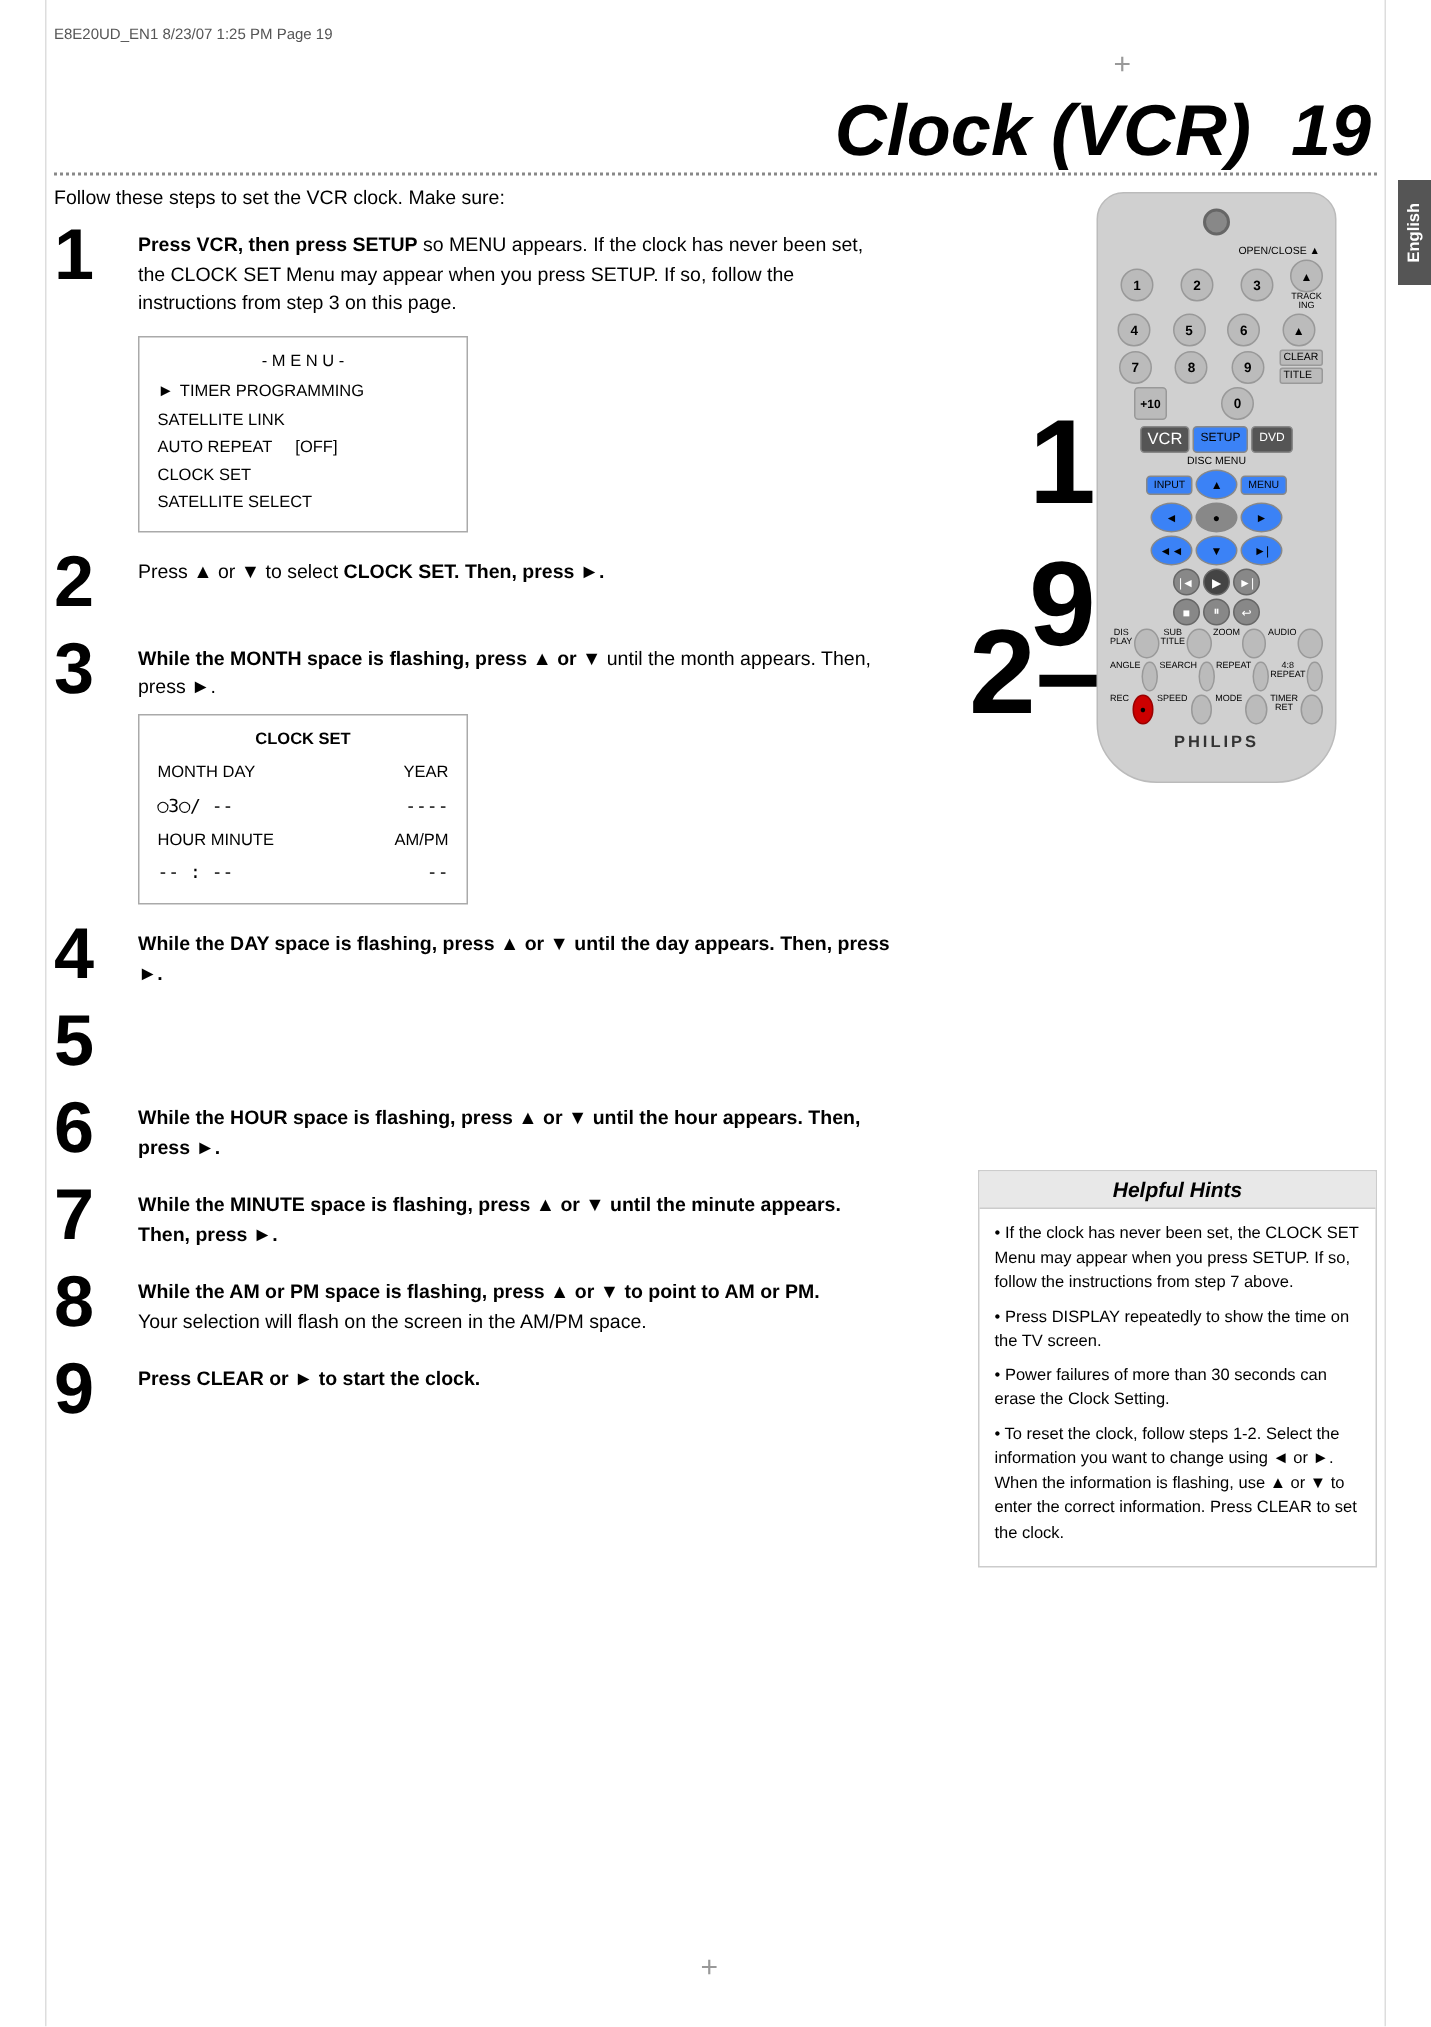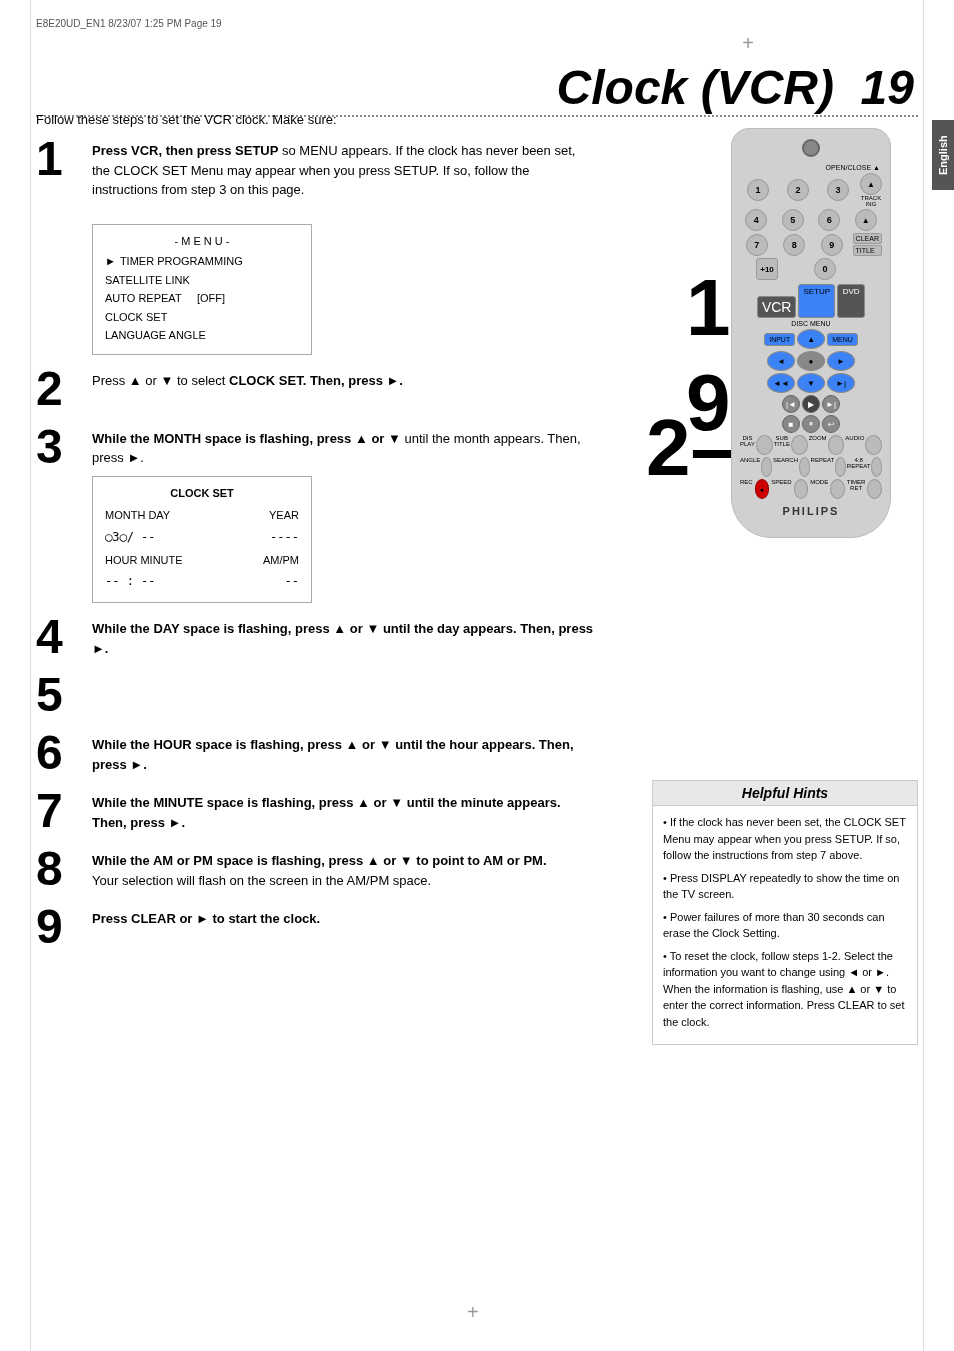--- a/index.html
+++ b/index.html
@@ -60,21 +60,21 @@
       position: absolute;
       top: 115px;
       left: 36px;
       right: 36px;
       border-top: 2px dotted #888;
     }
 
     
     .main-content {
       position: absolute;
-      top: 112px;
+      top: 124px;
       left: 36px;
       width: 560px;
     }
 
     .intro-text {
       font-size: 13px;
       margin-bottom: 14px;
     }
 
     
@@ -101,21 +101,21 @@
     }
 
     .step-content b {
       font-weight: bold;
     }
 
     
     .menu-box {
       border: 1px solid #aaa;
       padding: 8px 12px;
-      margin-top: 24px;
+      margin-top: 12px;
       width: 220px;
       font-size: 11px;
       background: #fff;
     }
     .menu-box .menu-title {
       text-align: center;
       font-size: 11px;
       margin-bottom: 4px;
     }
     .menu-box .menu-item {
@@ -365,21 +365,21 @@
         <div class="menu-item">
           <span>SATELLITE LINK</span>
         </div>
         <div class="menu-item">
           <span>AUTO REPEAT&nbsp;&nbsp;&nbsp;&nbsp;&nbsp;[OFF]</span>
         </div>
         <div class="menu-item">
           <span>CLOCK SET</span>
         </div>
         <div class="menu-item">
-          <span>LANGUAGE ANGLE</span>
+          <span>SATELLITE SELECT</span>
         </div>
       </div>
     </div>
   </div>
 
   <div class="step" style="margin-top:8px;">
     <div class="step-number">2</div>
     <div class="step-content">
       <span>Press <b>▲</b> or <b>▼</b> to select <b>CLOCK SET. Then, press ►.</b></span>
     </div>
@@ -503,21 +503,21 @@
       </div>
     </div>
 
     <div style="display:flex; align-items:center; justify-content:center; gap:4px; margin-bottom:4px;">
       <div class="num-btn special">+10</div>
       <div class="num-btn">0</div>
       <div style="width:26px;"></div>
     </div>
 
     <div style="display:flex; justify-content:center; gap:2px; margin-bottom:2px;">
-      <div class="remote-btn dark" style="font-size:14px;margin-top:12px;">VCR</div>
+      <div class="remote-btn dark" style="font-size:11px;">VCR</div>
       <div class="remote-btn" style="font-size:8px;">SETUP</div>
       <div class="remote-btn dark" style="font-size:8px;">DVD</div>
     </div>
 
     <div style="text-align:center; font-size:7px; margin-bottom:2px;">DISC MENU</div>
 
     <div style="display:flex; justify-content:center; align-items:center; gap:2px; margin-bottom:2px;">
       <div class="remote-btn" style="font-size:7px;">INPUT</div>
       <div class="remote-btn round">▲</div>
       <div class="remote-btn" style="font-size:7px;">MENU</div>

